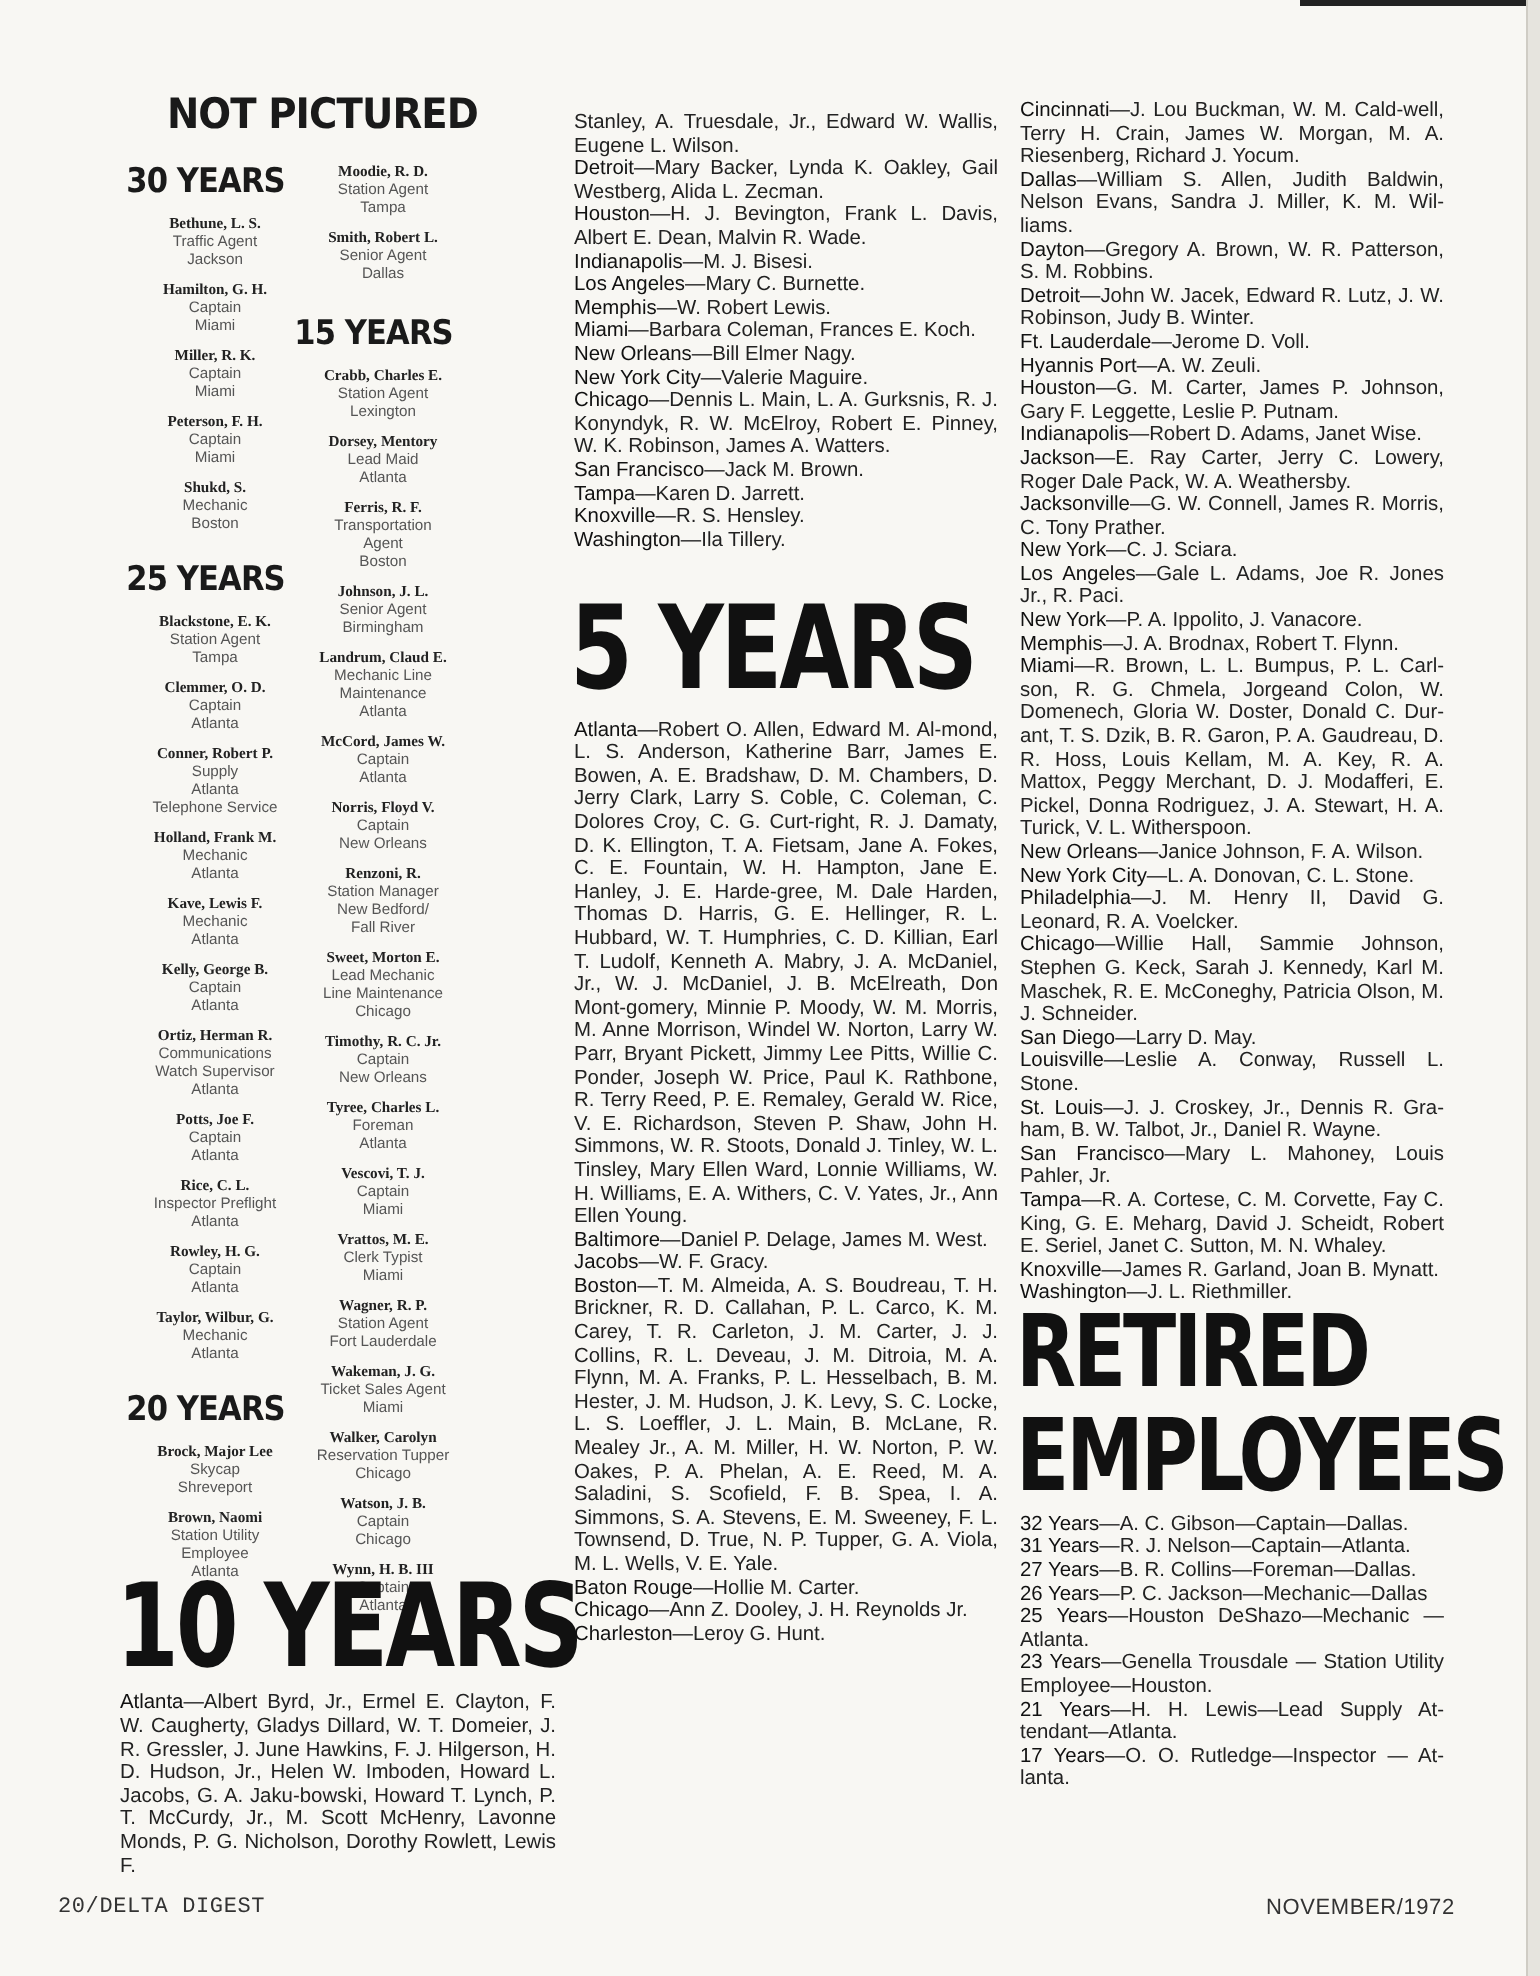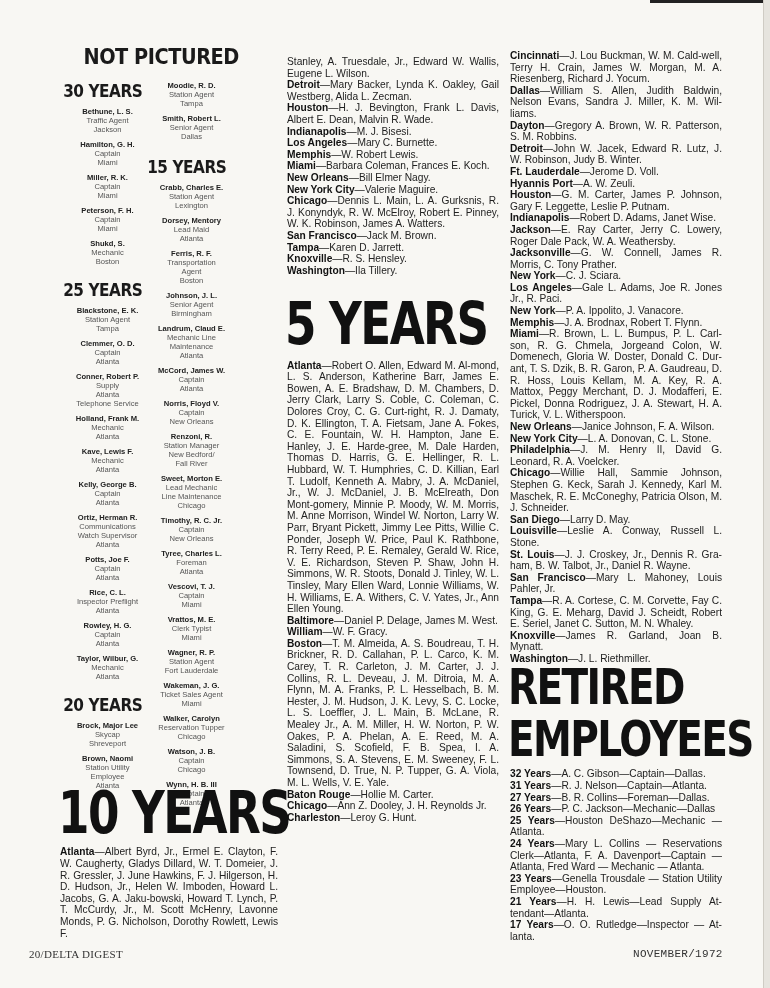--- a/index.html
+++ b/index.html
@@ -15,33 +15,33 @@
 
   .title-np { font-family:"DejaVu Sans", sans-serif; font-weight:bold; font-size:21px; letter-spacing:-0.5px; margin:0 0 12px 0; transform:scaleX(0.92); transform-origin:left; }
   .yr-head { font-family:"DejaVu Sans", sans-serif; font-weight:bold; font-size:17px; letter-spacing:-0.5px; margin:0 0 6px 0; transform:scaleX(0.9); transform-origin:left; white-space:nowrap; }
 
   .np-grid { position:relative; height:700px; }
   .np-sub { position:absolute; width:95px; }
   .np-sub.a { left:0; top:0; }
   .np-sub.b { left:84px; top:0; }
 
   .entry { margin-bottom:6px; font-size:7.6px; line-height:9px; }
-  .entry .nm { font-weight:bold; color:#222; }
+  .entry .nm { font-weight:bold; color:#222;font-family:Liberation Serif, serif; }
   .entry .ln { color:#555; }
 
   .big-head { font-family:"DejaVu Sans", sans-serif; font-weight:bold; letter-spacing:-2px; line-height:0.92; transform:scaleX(0.78); transform-origin:left; white-space:nowrap; color:#111; }
   .big-10 { font-size:58px; margin:0 0 6px -2px; }
   .big-5 { font-size:58px; margin:0 0 8px -2px; }
   .big-ret { font-size:50px; margin:0 0 6px -2px; }
 
   .para { font-size:10.2px; line-height:11.6px; text-align:justify; color:#222; }
-  .para .city { font-weight:bold; color:#111; }
-
-  .folio-l { position:absolute; left:29px; top:948px; font-family:Liberation Serif, serif; font-size:11px; color:#333; letter-spacing:0.3px; }
-  .folio-r { position:absolute; left:633px; top:948px; font-family:Liberation Mono, monospace; font-size:11px; color:#333; letter-spacing:0.3px;text-align:right; }
+  .para .city { font-weight:normal; color:#111; }
+
+  .folio-l { position:absolute; left:29px; top:948px; font-family:Liberation Mono, monospace; font-size:11px; color:#333; letter-spacing:0.3px; }
+  .folio-r { position:absolute; left:633px; top:948px; font-family:Liberation Sans, sans-serif; font-size:11px; color:#333; letter-spacing:0.3px;text-align:right; }
 </style>
 </head>
 <body>
 
 <div class="top-border"></div>
 <div class="page-edge"></div>
 
 <div class="col col-left">
   <div class="title-np">NOT PICTURED</div>
   <div class="np-grid">
@@ -274,21 +274,21 @@
       <div><span><span class="city">Chicago</span><span>—</span><span>Dennis L. Main, L. A. Gurksnis, R. J. Konyndyk, R. W. McElroy, Robert E. Pinney, W. K. Robinson, James A. Watters.</span></span></div>
       <div><span><span class="city">San Francisco</span><span>—</span><span>Jack M. Brown.</span></span></div>
       <div><span><span class="city">Tampa</span><span>—</span><span>Karen D. Jarrett.</span></span></div>
       <div><span><span class="city">Knoxville</span><span>—</span><span>R. S. Hensley.</span></span></div>
       <div><span><span class="city">Washington</span><span>—</span><span>Ila Tillery.</span></span></div>
     </div>
   <div class="big-head big-5" style="margin-top:22px;">5 YEARS</div>
   <div class="para" id="five-part1">
       <div><span><span class="city">Atlanta</span><span>—</span><span>Robert O. Allen, Edward M. Al-mond, L. S. Anderson, Katherine Barr, James E. Bowen, A. E. Bradshaw, D. M. Chambers, D. Jerry Clark, Larry S. Coble, C. Coleman, C. Dolores Croy, C. G. Curt-right, R. J. Damaty, D. K. Ellington, T. A. Fietsam, Jane A. Fokes, C. E. Fountain, W. H. Hampton, Jane E. Hanley, J. E. Harde-gree, M. Dale Harden, Thomas D. Harris, G. E. Hellinger, R. L. Hubbard, W. T. Humphries, C. D. Killian, Earl T. Ludolf, Kenneth A. Mabry, J. A. McDaniel, Jr., W. J. McDaniel, J. B. McElreath, Don Mont-gomery, Minnie P. Moody, W. M. Morris, M. Anne Morrison, Windel W. Norton, Larry W. Parr, Bryant Pickett, Jimmy Lee Pitts, Willie C. Ponder, Joseph W. Price, Paul K. Rathbone, R. Terry Reed, P. E. Remaley, Gerald W. Rice, V. E. Richardson, Steven P. Shaw, John H. Simmons, W. R. Stoots, Donald J. Tinley, W. L. Tinsley, Mary Ellen Ward, Lonnie Williams, W. H. Williams, E. A. Withers, C. V. Yates, Jr., Ann Ellen Young.</span></span></div>
       <div><span><span class="city">Baltimore</span><span>—</span><span>Daniel P. Delage, James M. West.</span></span></div>
-      <div><span><span class="city">William</span><span>—</span><span>W. F. Gracy.</span></span></div>
+      <div><span><span class="city">Jacobs</span><span>—</span><span>W. F. Gracy.</span></span></div>
       <div><span><span class="city">Boston</span><span>—</span><span>T. M. Almeida, A. S. Boudreau, T. H. Brickner, R. D. Callahan, P. L. Carco, K. M. Carey, T. R. Carleton, J. M. Carter, J. J. Collins, R. L. Deveau, J. M. Ditroia, M. A. Flynn, M. A. Franks, P. L. Hesselbach, B. M. Hester, J. M. Hudson, J. K. Levy, S. C. Locke, L. S. Loeffler, J. L. Main, B. McLane, R. Mealey Jr., A. M. Miller, H. W. Norton, P. W. Oakes, P. A. Phelan, A. E. Reed, M. A. Saladini, S. Scofield, F. B. Spea, I. A. Simmons, S. A. Stevens, E. M. Sweeney, F. L. Townsend, D. True, N. P. Tupper, G. A. Viola, M. L. Wells, V. E. Yale.</span></span></div>
       <div><span><span class="city">Baton Rouge</span><span>—</span><span>Hollie M. Carter.</span></span></div>
       <div><span><span class="city">Chicago</span><span>—</span><span>Ann Z. Dooley, J. H. Reynolds Jr.</span></span></div>
       <div><span><span class="city">Charleston</span><span>—</span><span>Leroy G. Hunt.</span></span></div>
     </div>
 </div>
 
 <div class="col col-right">
   <div class="para" id="five-part2">
       <div><span><span class="city">Cincinnati</span><span>—</span><span>J. Lou Buckman, W. M. Cald-well, Terry H. Crain, James W. Morgan, M. A. Riesenberg, Richard J. Yocum.</span></span></div>
@@ -321,21 +321,20 @@
   <div style="margin-top:0;">
     <div class="big-head big-ret">RETIRED</div>
     <div class="big-head big-ret">EMPLOYEES</div>
   </div>
   <div class="para" id="retired-list">
       <div><span class="city">32 Years</span><span>—</span><span>A. C. Gibson—Captain—Dallas.</span></div>
       <div><span class="city">31 Years</span><span>—</span><span>R. J. Nelson—Captain—Atlanta.</span></div>
       <div><span class="city">27 Years</span><span>—</span><span>B. R. Collins—Foreman—Dallas.</span></div>
       <div><span class="city">26 Years</span><span>—</span><span>P. C. Jackson—Mechanic—Dallas</span></div>
       <div><span class="city">25 Years</span><span>—</span><span>Houston DeShazo—Mechanic — Atlanta.</span></div>
-      <div><span class="city">24 Years</span><span>—</span><span>Mary L. Collins — Reservations Clerk—Atlanta, F. A. Davenport—Captain —Atlanta, Fred Ward — Mechanic — Atlanta.</span></div>
       <div><span class="city">23 Years</span><span>—</span><span>Genella Trousdale — Station Utility Employee—Houston.</span></div>
       <div><span class="city">21 Years</span><span>—</span><span>H. H. Lewis—Lead Supply At-tendant—Atlanta.</span></div>
       <div><span class="city">17 Years</span><span>—</span><span>O. O. Rutledge—Inspector — At-lanta.</span></div>
     </div>
 </div>
 
 <div class="folio-l">20/DELTA DIGEST</div>
 <div class="folio-r">NOVEMBER/1972</div>
 
 </body></html>

